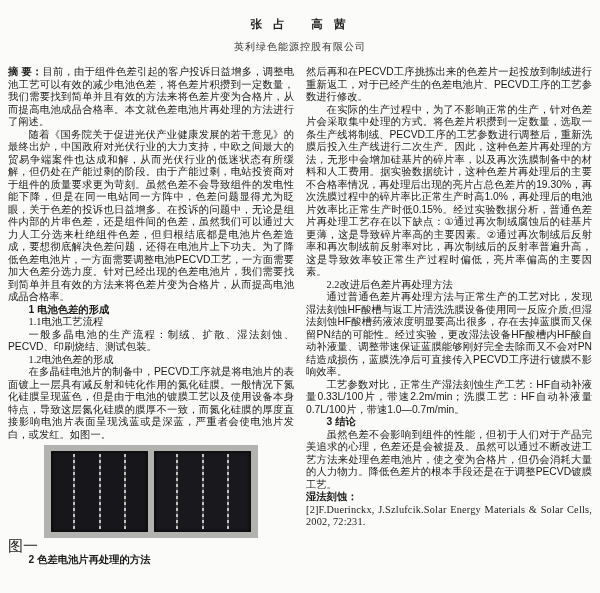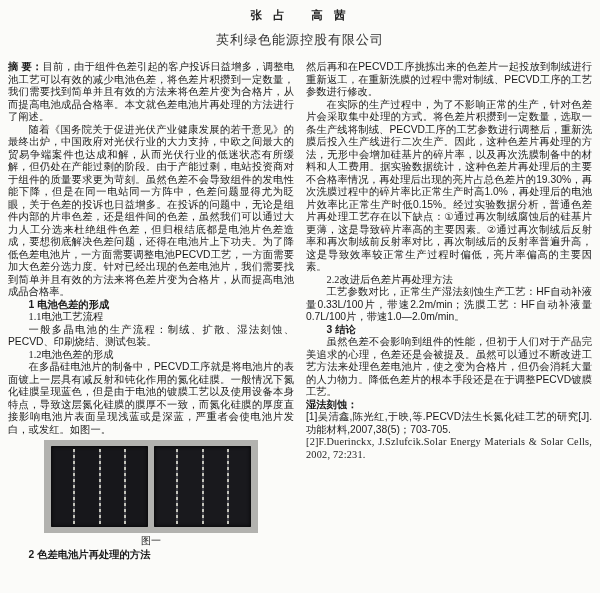--- a/index.html
+++ b/index.html
@@ -2,27 +2,27 @@
 <html><head>
 <meta charset="utf-8">
 <style>
   html,body{margin:0;padding:0;}
   body{
     width:600px;height:593px;overflow:hidden;
     background:#fbfbf9;color:#141414;
     font-family:"Liberation Sans","DejaVu Sans",sans-serif;
     -webkit-font-smoothing:antialiased;
   }
-  .page{padding:4px 8px 0 8px;}
+  .page{padding:4px 8px 0 8px;margin-top:9px;}
   .authors{
     text-align:center;font-weight:bold;font-size:11.5px;
     letter-spacing:4px;margin-top:4px;color:#222;
   }
   .affiliation{
-    text-align:center;font-size:13px;margin-top:8px;color:#333;
+    text-align:center;font-size:10px;margin-top:8px;color:#333;
     font-family:Liberation Sans, sans-serif;
     letter-spacing:1px;
   }
   .columns{display:flex;gap:12px;margin-top:12px;}
   .col{
     width:288px;font-size:10.3px;line-height:12.5px;
     text-align:justify;color:#1b1b1b;
   }
   .col p{margin:0;text-indent:2em;}
   .col p.flush{text-indent:0;}
@@ -37,21 +37,21 @@
   }
   .cell{flex:1;position:relative;background:#17171b;border-radius:1px;
         box-shadow:inset 0 0 4px #000;}
   .cell.c2{background:#19191d;}
   .bus{
     position:absolute;top:3px;bottom:3px;width:2px;
     background:repeating-linear-gradient(180deg,#d6d6cc 0px,#d6d6cc 3px,#45454c 3px,#45454c 6px);
     opacity:.9;
   }
   .bus.b1{left:23%;} .bus.b2{left:49%;} .bus.b3{left:75%;}
-  .figcap{text-align:center;font-size:10px;margin:2px 0 1px 0;color:#1b1b1b;}
+  .figcap{text-align:left;font-size:15px;margin:2px 0 1px 0;color:#1b1b1b;}
   .latin{font-family:"Liberation Serif","DejaVu Serif",serif;letter-spacing:.2px;}
   .refs p{text-indent:0;}
 </style>
 </head>
 <body>
 
 <div class="page">
 
   <div class="authors">张 占　 高 茜</div>
   <div class="affiliation">英利绿色能源控股有限公司</div>
@@ -81,28 +81,28 @@
           </div>
         </div>
         <div class="figcap">图一</div>
       </div>
 
       <p class="h">2 色差电池片再处理的方法</p>
 
     </div>
 
     <div class="col">
-      <p class="flush">然后再和在PECVD工序挑拣出来的色差片一起投放到制绒进行重新返工，在重新洗膜的过程中需对制绒、PECVD工序的工艺参数进行修改。</p>
+      <p class="flush">然后再和在PECVD工序挑拣出来的色差片一起投放到制绒进行重新返工，对于已经产生的色差电池片、PECVD工序的工艺参数进行修改。</p>
       <p>在实际的生产过程中，为了不影响正常的生产，针对色差片会采取集中处理的方式。将色差片积攒到一定数量，选取一条生产线将制绒、PECVD工序的工艺参数进行调整后，重新洗膜后投入生产线进行二次生产。因此，这种色差片再处理的方法，无形中会增加硅基片的碎片率，以及再次洗膜制备中的材料和人工费用。据实验数据统计，这种色差片再处理后的主要不合格率情况，再处理后出现的亮片占总色差片的19.30%，再次洗膜过程中的碎片率比正常生产时高1.0%，再处理后的电池片效率比正常生产时低0.15%。经过实验数据分析，普通色差片再处理工艺存在以下缺点：①通过再次制绒腐蚀后的硅基片更薄，这是导致碎片率高的主要因素。②通过再次制绒后反射率和再次制绒前反射率对比，再次制绒后的反射率普遍升高，这是导致效率较正常生产过程时偏低，亮片率偏高的主要因素。</p>
       <p class="sub">2.2改进后色差片再处理方法</p>
-      <p>工艺参数对比，正常生产湿法刻蚀生产工艺：HF自动补液量0.33L/100片，带速2.2m/min；洗膜工艺：HF自动补液量0.7L/100片，带速1.0—2.0m/min。</p>
+      <p>通过普通色差片再处理方法与正常生产的工艺对比，发现湿法刻蚀HF酸槽与返工片清洗洗膜设备使用同一反应介质,但湿法刻蚀HF酸槽药液浓度明显要高出很多，存在去掉蓝膜而又保留PN结的可能性。经过实验，更改湿法设备HF酸槽内HF酸自动补液量、调整带速保证蓝膜能够刚好完全去除而又不会对PN结造成损伤，蓝膜洗净后可直接传入PECVD工序进行镀膜不影响效率。</p>
+      <p>工艺参数对比，正常生产湿法刻蚀生产工艺：HF自动补液量0.33L/100片，带速2.2m/min；洗膜工艺：HF自动补液量0.7L/100片，带速1.0—0.7m/min。</p>
       <p class="h">3 结论</p>
       <p>虽然色差不会影响到组件的性能，但初于人们对于产品完美追求的心理，色差还是会被提及。虽然可以通过不断改进工艺方法来处理色差电池片，使之变为合格片，但仍会消耗大量的人力物力。降低色差片的根本手段还是在于调整PECVD镀膜工艺。</p>
       <div class="refs">
         <p class="h">湿法刻蚀：</p>
-        <p>[1]吴清鑫,陈光红,于映,等.PECVD法生长氮化硅工艺的研究[J].功能材料,2007,38(5)；703-705.</p>
         <p class="latin">[2]F.Duerinckx,  J.Szlufcik.Solar Energy Materials &amp; Solar Cells, 2002, 72:231.</p>
 
       </div>
     </div>
 
   </div>
 </div>
 
 </body></html>

